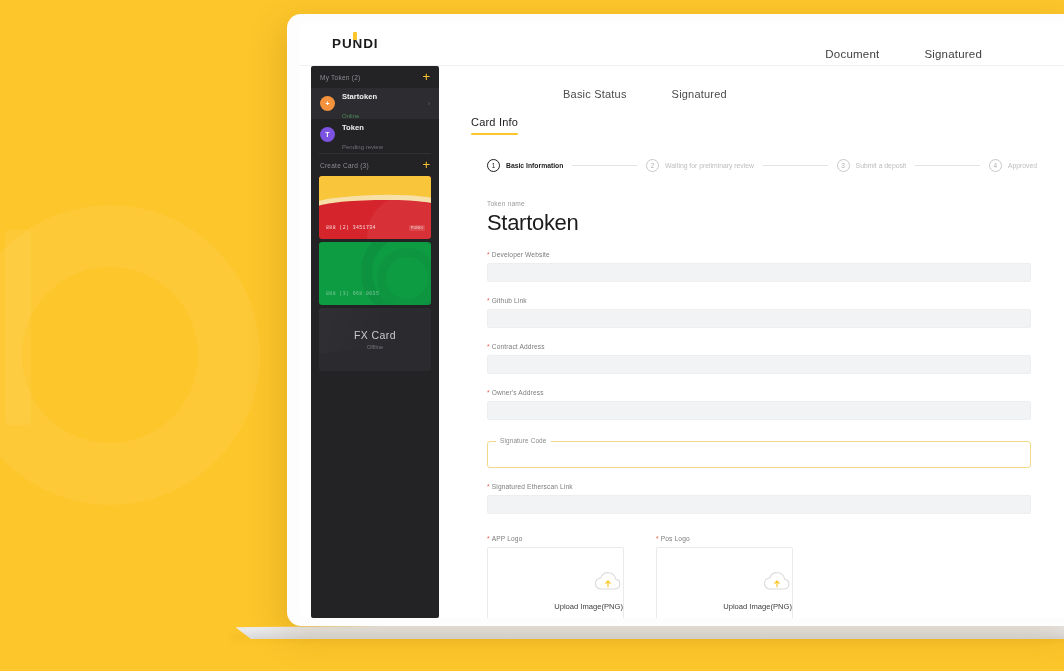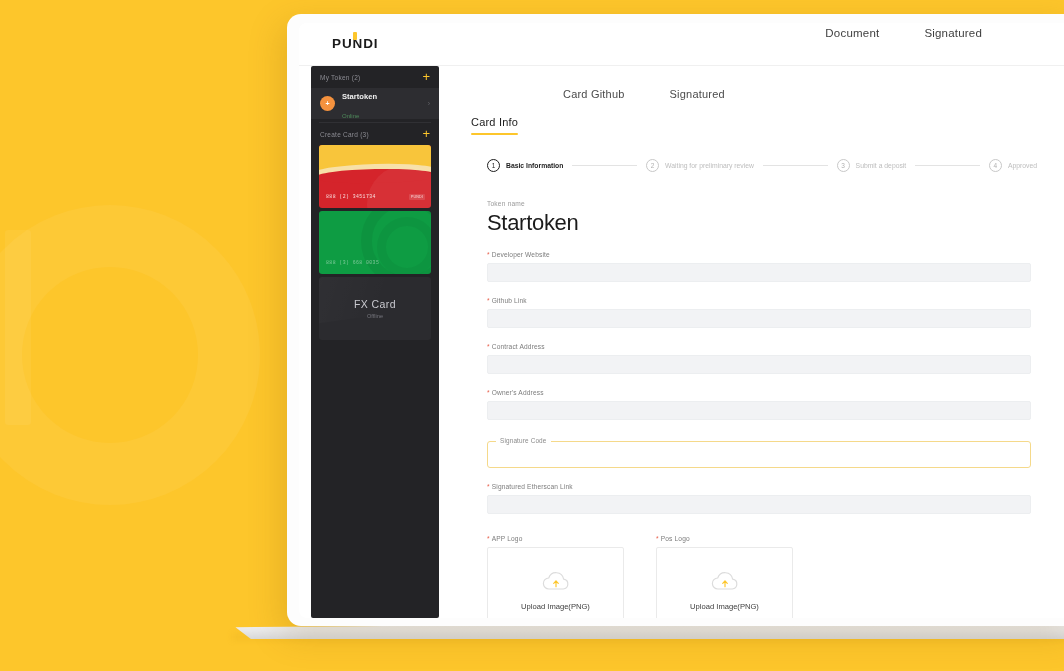--- a/index.html
+++ b/index.html
@@ -75,21 +75,21 @@
   .logo {
     position: absolute; left: 33px; top: 13px;
     font-size: 13.5px; font-weight: bold;
     letter-spacing: 0.9px; color: #1b1b1b;
   }
   .logo-dot {
     position: absolute; left: 54px; top: 9px;
     width: 4px; height: 8px; background: #FDC62B;
     border-radius: 1px;
   }
-  .topnav { position: absolute; right: 95px; top: 4px; display: flex; gap: 45px; }
+  .topnav { position: absolute; right: 95px; top: 25px; display: flex; gap: 45px; }
   .topnav-item {
     font-size: 11.5px; color: #3f3f3f; cursor: pointer;
     letter-spacing: .2px;
   }
 
   
   .sidebar {
     position: absolute; left: 12px; top: 43px;
     width: 128px; height: 552px;
     background: #232326;
@@ -248,21 +248,21 @@
     background: #ffffff; padding: 0 4px;
     font-size: 6.4px; color: #8a8a8a; letter-spacing: .15px;
   }
 
   
   .uploads { display: flex; gap: 32px; margin-top: 21px; }
   .upload-col { width: 137px; }
   .upload-box {
     height: 87px; border: 1px solid #eaeaea; border-radius: 2px;
     background: #fff; display: flex; flex-direction: column;
-    align-items: center; justify-content: center; gap: 9px; cursor: pointer;
+    align-items: flex-end; justify-content: center; gap: 9px; cursor: pointer;
   }
   .upload-text { font-size: 7.6px; color: #3d3d3d; }
   .cloud { width: 30px; height: 22px; }
 </style>
 </head>
 <body>
 
 <div class="backdrop">
   <div class="watermark"></div>
   <div class="watermark-bar"></div>
@@ -292,20 +292,27 @@
 
     <div class="token-row active">
       <span class="avatar orange">+</span>
       <span class="token-txt">
         <span class="token-name">Startoken</span><br>
         <span class="token-status online">Online</span>
       </span>
       <span class="chev">›</span>
     </div>
 
+    <div class="token-row">
+      <span class="avatar purple">T</span>
+      <span class="token-txt">
+        <span class="token-name">Token</span><br>
+        <span class="token-status pending">Pending review</span>
+      </span>
+    </div>
 
     <div class="side-divider"></div>
 
     <div class="side-section-head">
       <span class="side-section-title">Create Card (3)</span>
       <span class="plus-icon">+</span>
     </div>
 
     <div class="card-list">
 
@@ -330,21 +337,21 @@
         <div class="fx-sub">Offline</div>
       </div>
 
     </div>
   </div>
 
   <div class="main">
 
     <div class="tabs">
       <div class="tab active">Card Info</div>
-      <div class="tab">Card Github</div>
+      <div class="tab">Basic Status</div>
       <div class="tab">Signatured</div>
     </div>
 
     <div class="stepper">
       <div class="step active">
         <span class="step-circle">1</span>
         <span class="step-label">Basic Information</span>
       </div>
       <div class="step-line"></div>
       <div class="step">

